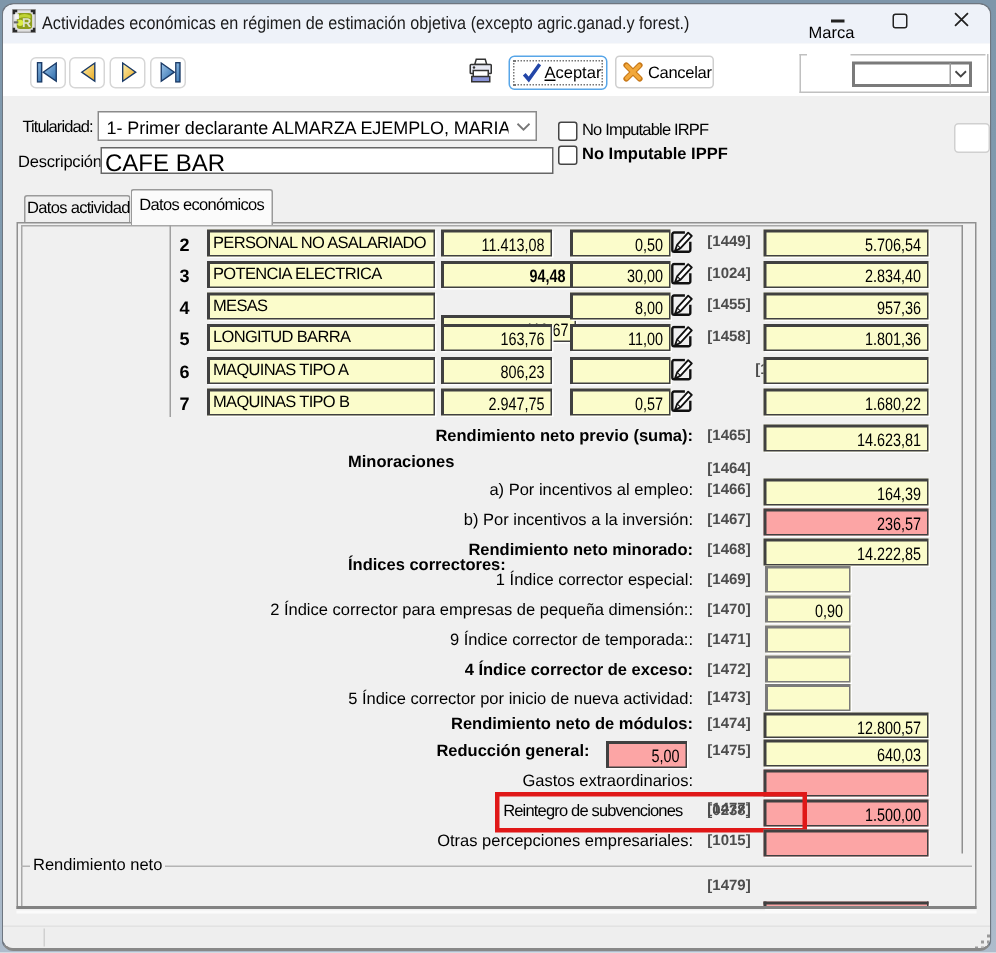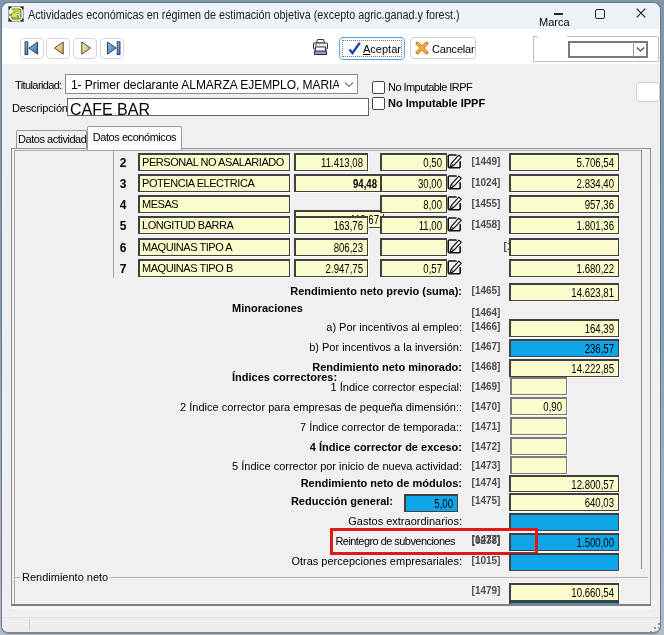--- a/index.html
+++ b/index.html
@@ -5,21 +5,21 @@
   html,body{margin:0;padding:0;}
   body{width:664px;height:635px;background:linear-gradient(180deg,#7e96aa 0%,#84a0b4 50%,#aebccc 100%);font-family:"Liberation Sans",sans-serif;position:relative;overflow:hidden;}
   .win{position:absolute;left:1px;top:2px;width:658px;height:629px;background:#f0f0f0;border:1px solid #6e7680;border-bottom:2px solid #888;border-radius:8px;overflow:hidden;}
   .abs{position:absolute;left:-2px;top:-3px;width:664px;height:635px;}
   .a{position:absolute;}
   .lbl{position:absolute;font-size:11px;color:#000;white-space:nowrap;}
   .rlbl{position:absolute;font-size:11px;color:#000;white-space:nowrap;text-align:right;}
   .b{font-weight:bold;}
   .code{position:absolute;font-size:10px;font-weight:bold;color:#4d4d4d;text-align:center;width:38px;}
   .box{position:absolute;border:1px solid #404040;border-top-width:2px;border-left-width:2px;background:#fbfccb;box-shadow:1px 1px 0 rgba(255,255,255,0.9);font-size:11px;color:#000;box-sizing:border-box;white-space:nowrap;overflow:hidden;}
-  .wbox{position:absolute;border:1px solid #404040;border-top-width:2px;border-left-width:2px;background:#0ea5e9;box-shadow:1px 1px 0 rgba(255,255,255,0.9);font-size:11px;color:#000;box-sizing:border-box;white-space:nowrap;overflow:hidden;}
+  .wbox{position:absolute;border:1px solid #404040;border-top-width:2px;border-left-width:2px;background:#fca5a5;box-shadow:1px 1px 0 rgba(255,255,255,0.9);font-size:11px;color:#000;box-sizing:border-box;white-space:nowrap;overflow:hidden;}
   .num{text-align:right;padding-right:4px;font-size:12px;}
   .num div{transform:scaleX(0.8);transform-origin:100% 50%;}
   .box div,.wbox div{position:relative;top:1px;}
   .navbtn{position:absolute;width:24px;height:21px;background:#fff;border:1px solid #d6d6d6;border-radius:4px;box-sizing:border-box;}
   .tbtn{position:absolute;height:22px;background:#fff;border:1px solid #cfcfcf;border-radius:3px;box-sizing:border-box;font-size:11px;color:#000;}
 </style>
 </head>
 <body>
 <div class="win">
 <div class="abs">
@@ -296,21 +296,21 @@
         <div class="rlbl" style="left:122px;top:381px;width:340px;">1 Índice corrector especial:</div>
         <div class="code" style="left:467px;top:381px;">[1469]</div>
         <div class="box num" style="left:510px;top:377px;width:57px;height:18px;border-color:#7a7a7a;">
           <div></div>
         </div>
         <div class="rlbl" style="left:122px;top:401px;width:340px;">2 Índice corrector para empresas de pequeña dimensión::</div>
         <div class="code" style="left:467px;top:401px;">[1470]</div>
         <div class="box num" style="left:510px;top:397px;width:57px;height:18px;border-color:#7a7a7a;">
           <div>0,90</div>
         </div>
-        <div class="rlbl" style="left:122px;top:421px;width:340px;">7 Índice corrector de temporada::</div>
+        <div class="rlbl" style="left:122px;top:421px;width:340px;">9 Índice corrector de temporada::</div>
         <div class="code" style="left:467px;top:421px;">[1471]</div>
         <div class="box num" style="left:510px;top:417px;width:57px;height:18px;border-color:#7a7a7a;">
           <div></div>
         </div>
         <div class="rlbl" style="left:122px;top:441px;width:340px;font-weight:bold;">4 Índice corrector de exceso:</div>
         <div class="code" style="left:467px;top:441px;">[1472]</div>
         <div class="box num" style="left:510px;top:437px;width:57px;height:18px;border-color:#7a7a7a;">
           <div></div>
         </div>
         <div class="rlbl" style="left:122px;top:460px;width:340px;">5 Índice corrector por inicio de nueva actividad:</div>
@@ -341,23 +341,20 @@
         </div>
         <div class="a" style="left:330px;top:528px;width:208px;height:27px;border:3px solid #e01818;box-sizing:border-box;"></div>
         <div class="rlbl" style="left:122px;top:555px;width:340px;">Otras percepciones empresariales:</div>
         <div class="code" style="left:467px;top:555px;">[1015]</div>
         <div class="wbox" style="left:509px;top:553px;width:110px;height:18px;"></div>
       </div>
 
   <div class="a" style="left:14px;top:577px;width:634px;height:1px;background:#b4b4b4;"></div>
   <div class="a" style="left:20px;top:571px;background:#f0f0f0;font-size:11px;white-space:nowrap;padding:0 2px;">Rendimiento neto</div>
   <div class="code" style="left:467px;top:585px;">[1479]</div>
-  <div class="box num" style="left:509px;top:583px;width:110px;height:18px;">
-        <div>10.660,54</div>
-      </div>
   <div class="wbox" style="left:509px;top:601px;width:110px;height:5px;border-bottom:none;"></div>
   <div class="a" style="left:11px;top:604px;width:640px;height:2px;background:#828282;"></div>
 
   <div class="a" style="left:11px;top:607px;width:640px;height:2px;background:#fbfbfb;"></div>
   <div class="a" style="left:2px;top:617px;width:660px;height:16px;background:#eeeeee;border-top:1px solid #e2e2e2;"></div>
 
   <div class="a" style="left:29px;top:619px;width:1px;height:12px;background:#d0d0d0;"></div>
   <svg class="a" style="left:649px;top:622px;" width="12" height="12" viewBox="0 0 12 12">
     <g fill="#9a9a9a">
           <rect x="9" y="9" width="2" height="2"></rect>

